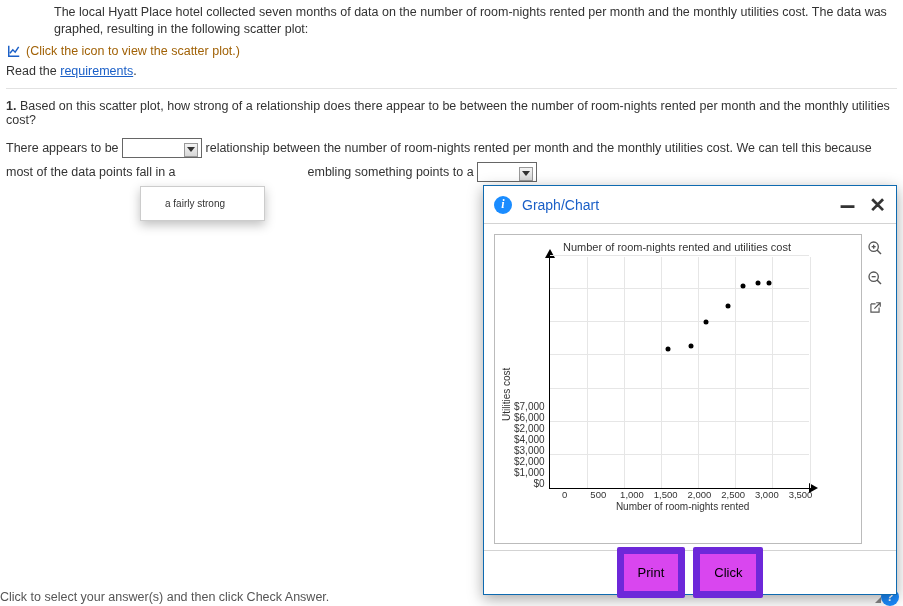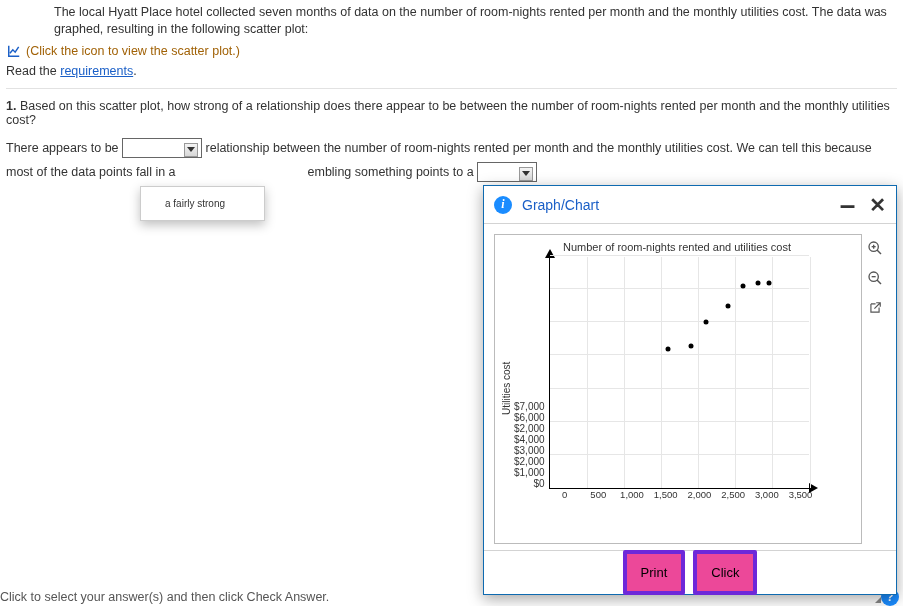--- a/index.html
+++ b/index.html
@@ -157,22 +157,22 @@
     width: 20px; height: 20px;
     display:flex;align-items:center;justify-content:center;
     color:#555; font-size:14px; cursor:pointer;
   }
   .popup-ftr {
     height: 44px;
     display: flex; align-items: center; justify-content: center; gap: 8px;
     border-top: 1px solid #d3d3d3;
   }
   .btn {
-    border: 4px solid #6d28d9;
-    background: #ec4899;
+    border: 7px solid #6d28d9;
+    background: #d946ef;
     padding: 11px 14px;
     font-size: 13px;
     cursor: pointer;
     border-radius: 2px;
   }
   .corner-q {
     position:absolute; right:4px; bottom:0;
     width:18px;height:18px;border-radius:50%;
     background:#1a8cff;color:#fff;
     display:flex;align-items:center;justify-content:center;
@@ -276,20 +276,21 @@
           <div class="xticks" id="xticks">
               <span>0</span>
               <span>500</span>
               <span>1,000</span>
               <span>1,500</span>
               <span>2,000</span>
               <span>2,500</span>
               <span>3,000</span>
               <span>3,500</span>
             </div>
+          <div class="xlab">Number of room-nights rented</div>
         </div>
       </div>
     </div>
     <div class="side-icons">
       <div class="tool">
         <svg width="16" height="16" viewBox="0 0 24 24">
             <circle cx="10" cy="10" r="7" stroke="#555" stroke-width="2" fill="none"></circle>
             <line x1="15" y1="15" x2="21" y2="21" stroke="#555" stroke-width="2"></line>
             <line x1="7" y1="10" x2="13" y2="10" stroke="#555" stroke-width="2"></line>
             <line x1="10" y1="7" x2="10" y2="13" stroke="#555" stroke-width="2"></line>

